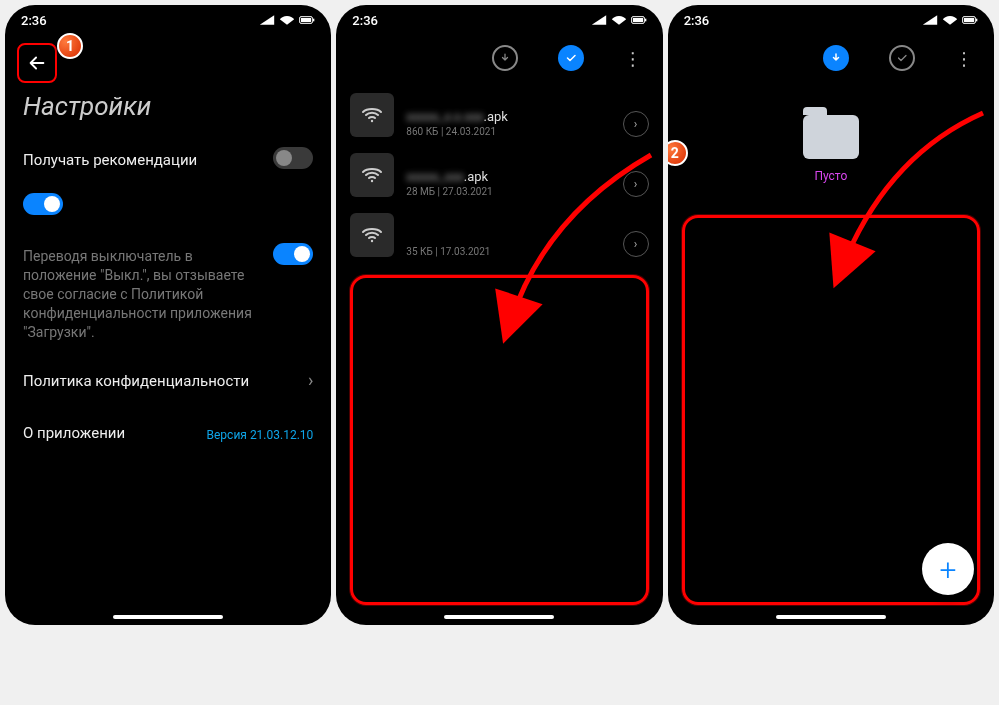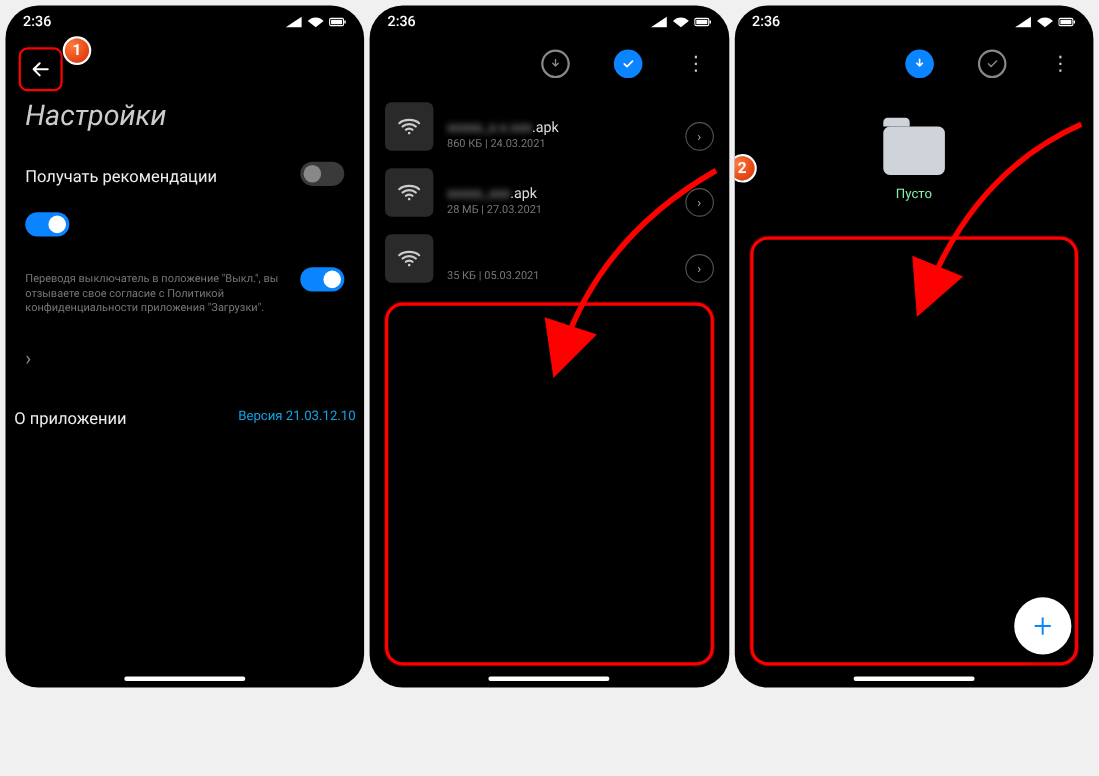--- a/index.html
+++ b/index.html
@@ -66,43 +66,43 @@
     font-style: italic;
   }
   .setting-row {
     display: flex;
     justify-content: space-between;
     align-items: flex-end;
     padding: 12px 18px;
   }
   .setting-row.tall { align-items: flex-start; padding-top: 16px; padding-bottom: 16px; }
   .setting-label { font-size: 15px; color: #eee; flex: 1; padding-right: 10px; }
-  .setting-sub { font-size: 10px; color: #777; line-height: 1.35; margin-top: 4px; }
+  .setting-sub { font-size: 14px; color: #777; line-height: 1.35; margin-top: 4px; }
   .toggle {
     width: 40px; height: 22px;
     border-radius: 11px;
     position: relative;
     flex-shrink: 0;
   }
   .toggle.off { background: #3a3a3a; }
   .toggle.on { background: #0a84ff; }
   .toggle::after {
     content:"";
     position: absolute;
     width: 16px; height: 16px;
     border-radius: 50%;
     background: #fff;
     top: 3px;
   }
   .toggle.off::after { left: 3px; background:#888; }
   .toggle.on::after { right: 3px; }
   .chevron { color:#888; font-size: 18px; }
   .about-row {
-    display:flex; justify-content:space-between; align-items:flex-start;
-    padding: 22px 8px;
+    display:flex; justify-content:space-between; align-items:flex-end;
+    padding: 22px 18px;
   }
   .about-version { font-size: 12px; color:#0ea5e9; }
   .home-indicator {
     position:absolute; bottom:6px; left:50%; transform:translateX(-50%);
     width:110px; height:4px; border-radius:2px; background:#fff;
   }
 
   
   .tabbar {
     display:flex; align-items:center; justify-content:flex-end;
@@ -149,21 +149,21 @@
     padding-top: 30px;
   }
   .folder {
     width:56px; height:44px; background:#cfd4db; border-radius:6px;
     position:relative; margin-bottom:10px;
   }
   .folder::before {
     content:""; position:absolute; top:-8px; left:0;
     width:24px; height:8px; background:#cfd4db; border-radius:4px 4px 0 0;
   }
-  .folder-label { font-size:12px; color:#86efac; }
+  .folder-label { font-size:12px; color:#d946ef; }
 
   .fab {
     position:absolute; right:20px; bottom:30px;
     width:52px; height:52px; border-radius:50%;
     background:#fff; color:#0a84ff;
     display:flex; align-items:center; justify-content:center;
     font-size:30px; font-weight:300;
     box-shadow:0 4px 10px rgba(0,0,0,.4);
   }
 
@@ -209,20 +209,21 @@
   <div class="setting-row">
     <div class="toggle on"></div>
   </div>
   <div class="setting-row tall">
     <div class="setting-label">
       <div class="setting-sub">Переводя выключатель в положение "Выкл.", вы отзываете свое согласие с Политикой конфиденциальности приложения "Загрузки".</div>
     </div>
     <div class="toggle on"></div>
   </div>
   <div class="setting-row">
+    <div class="setting-label">Политика конфиденциальности</div>
     <span class="chevron">›</span>
   </div>
   <div class="about-row">
     <div class="setting-label" style="font-size:15px;">О приложении</div>
     <div class="about-version">Версия 21.03.12.10</div>
   </div>
   <div class="home-indicator"></div>
 </div>
 
 <div class="phone">
@@ -283,21 +284,21 @@
     <div class="file-chevron">›</div>
   </div>
   <div class="file-row">
     <div class="file-icon">
       <svg width="24" height="24" viewBox="0 0 24 24">
           <path d="M3 9 C7 5 17 5 21 9 M6 12 C9 9 15 9 18 12 M9 15 C10.5 13.5 13.5 13.5 15 15" stroke="#ccc" stroke-width="2" fill="none" stroke-linecap="round"></path>
           <circle cx="12" cy="18" r="1.2" fill="#ccc"></circle>
         </svg>
     </div>
     <div class="file-meta">
-      <div class="file-sub">35 КБ | 05.03.2021</div>
+      <div class="file-sub">35 КБ | 17.03.2021</div>
     </div>
     <div class="file-chevron">›</div>
   </div>
 
   <div class="red-box" style="left:14px; right:14px; top:270px; bottom:20px;"></div>
   <svg class="arrow-svg" style="left:150px; top:140px;" width="180" height="200">
     <defs>
         <marker id="ah2" markerWidth="12" markerHeight="12" refX="6" refY="6" orient="auto">
           <path d="M1 1 L11 6 L1 11 Z" fill="#ff0000"></path>
         </marker>

